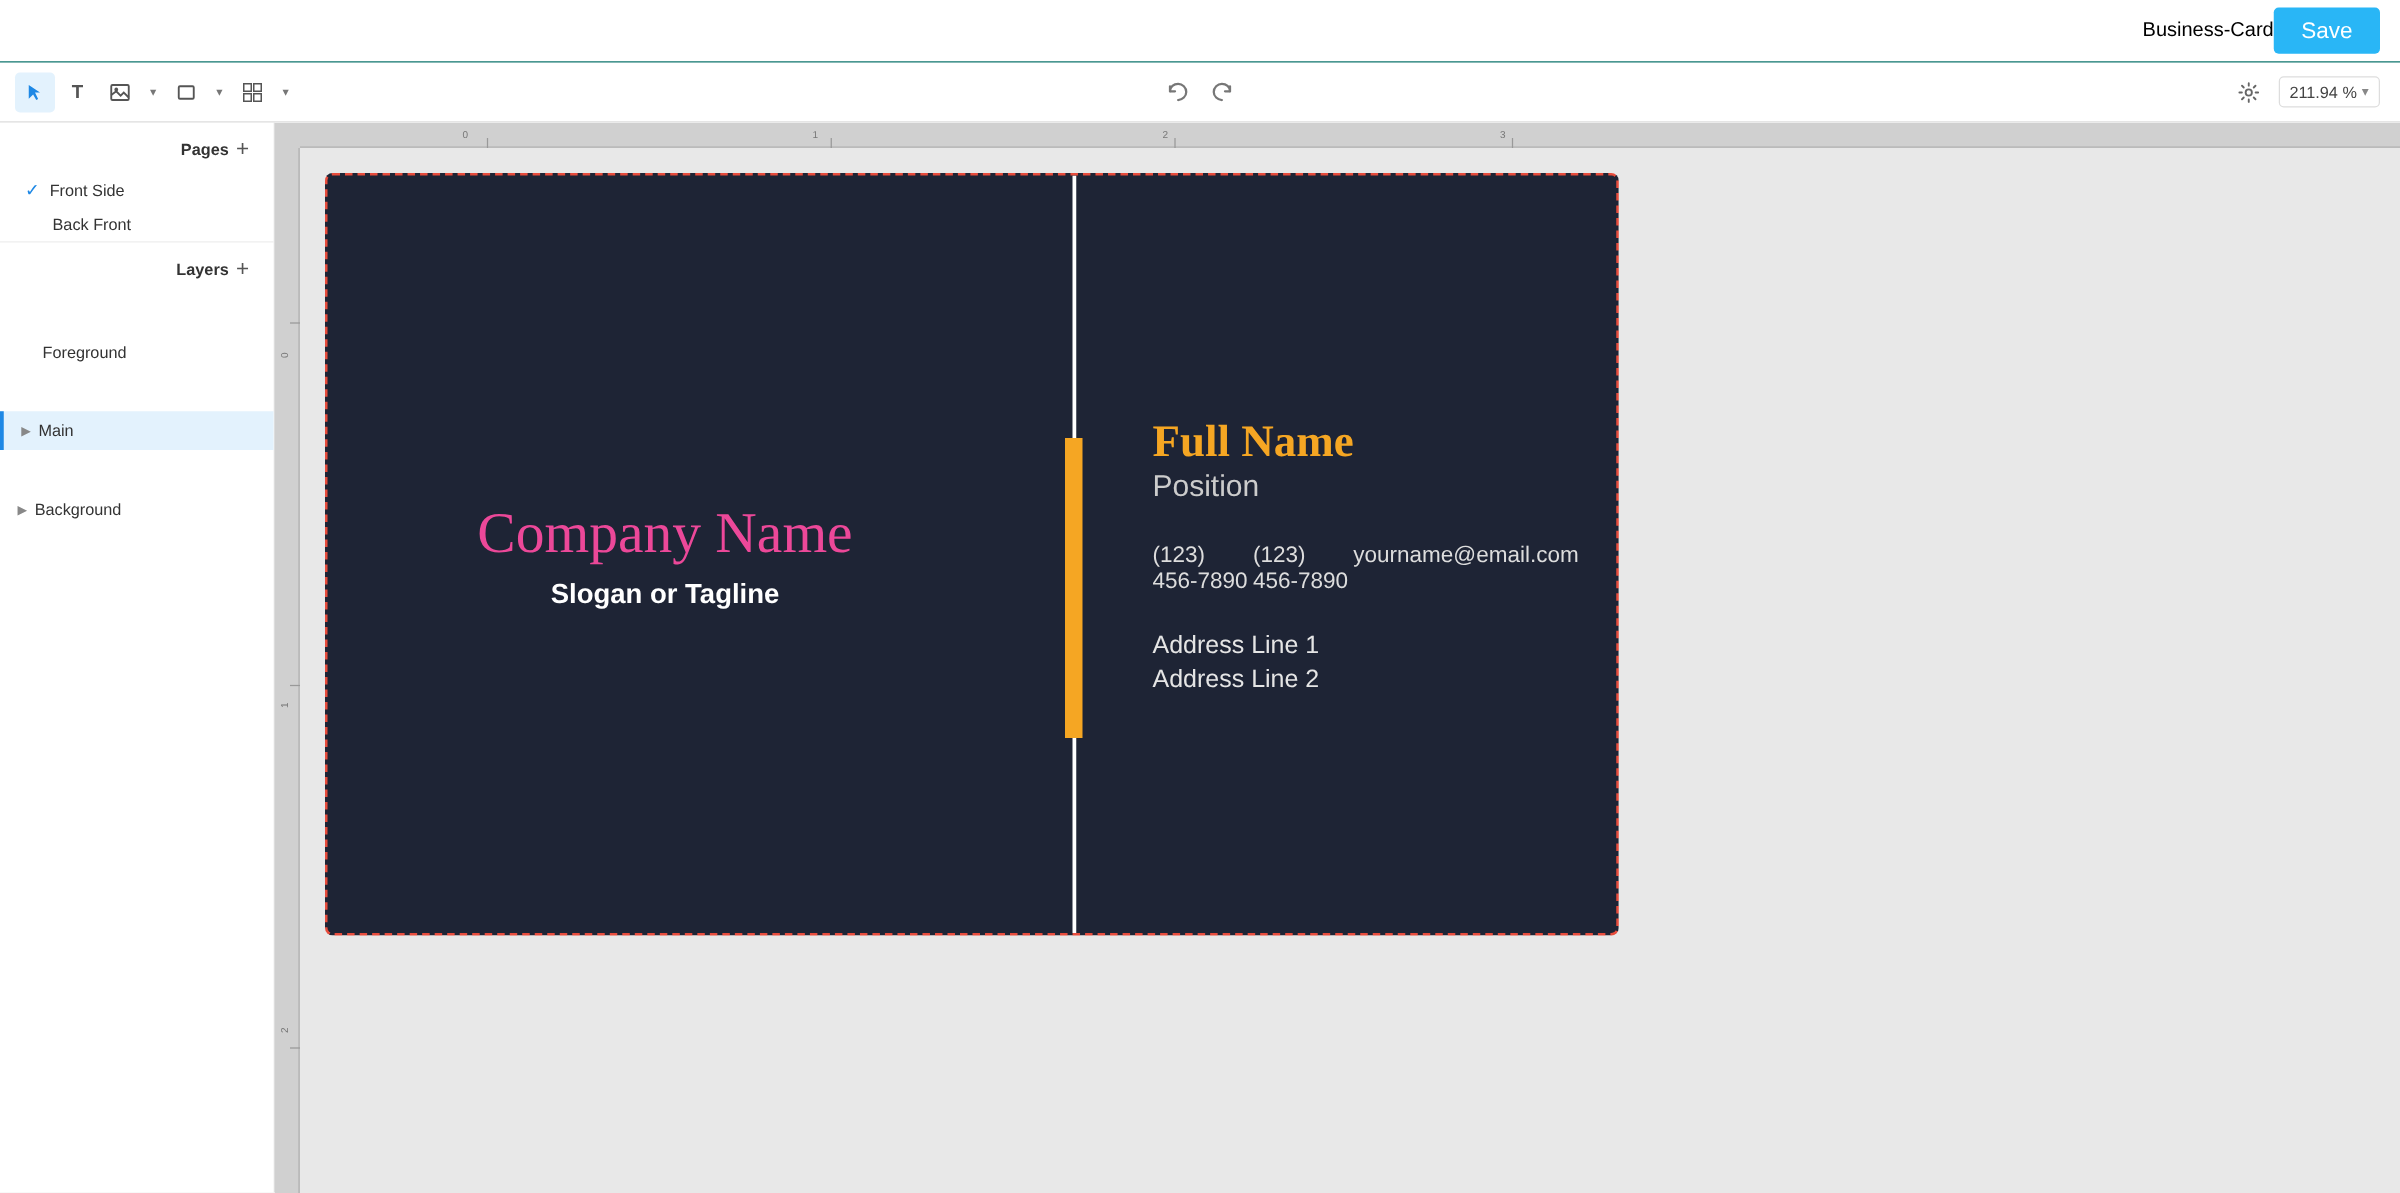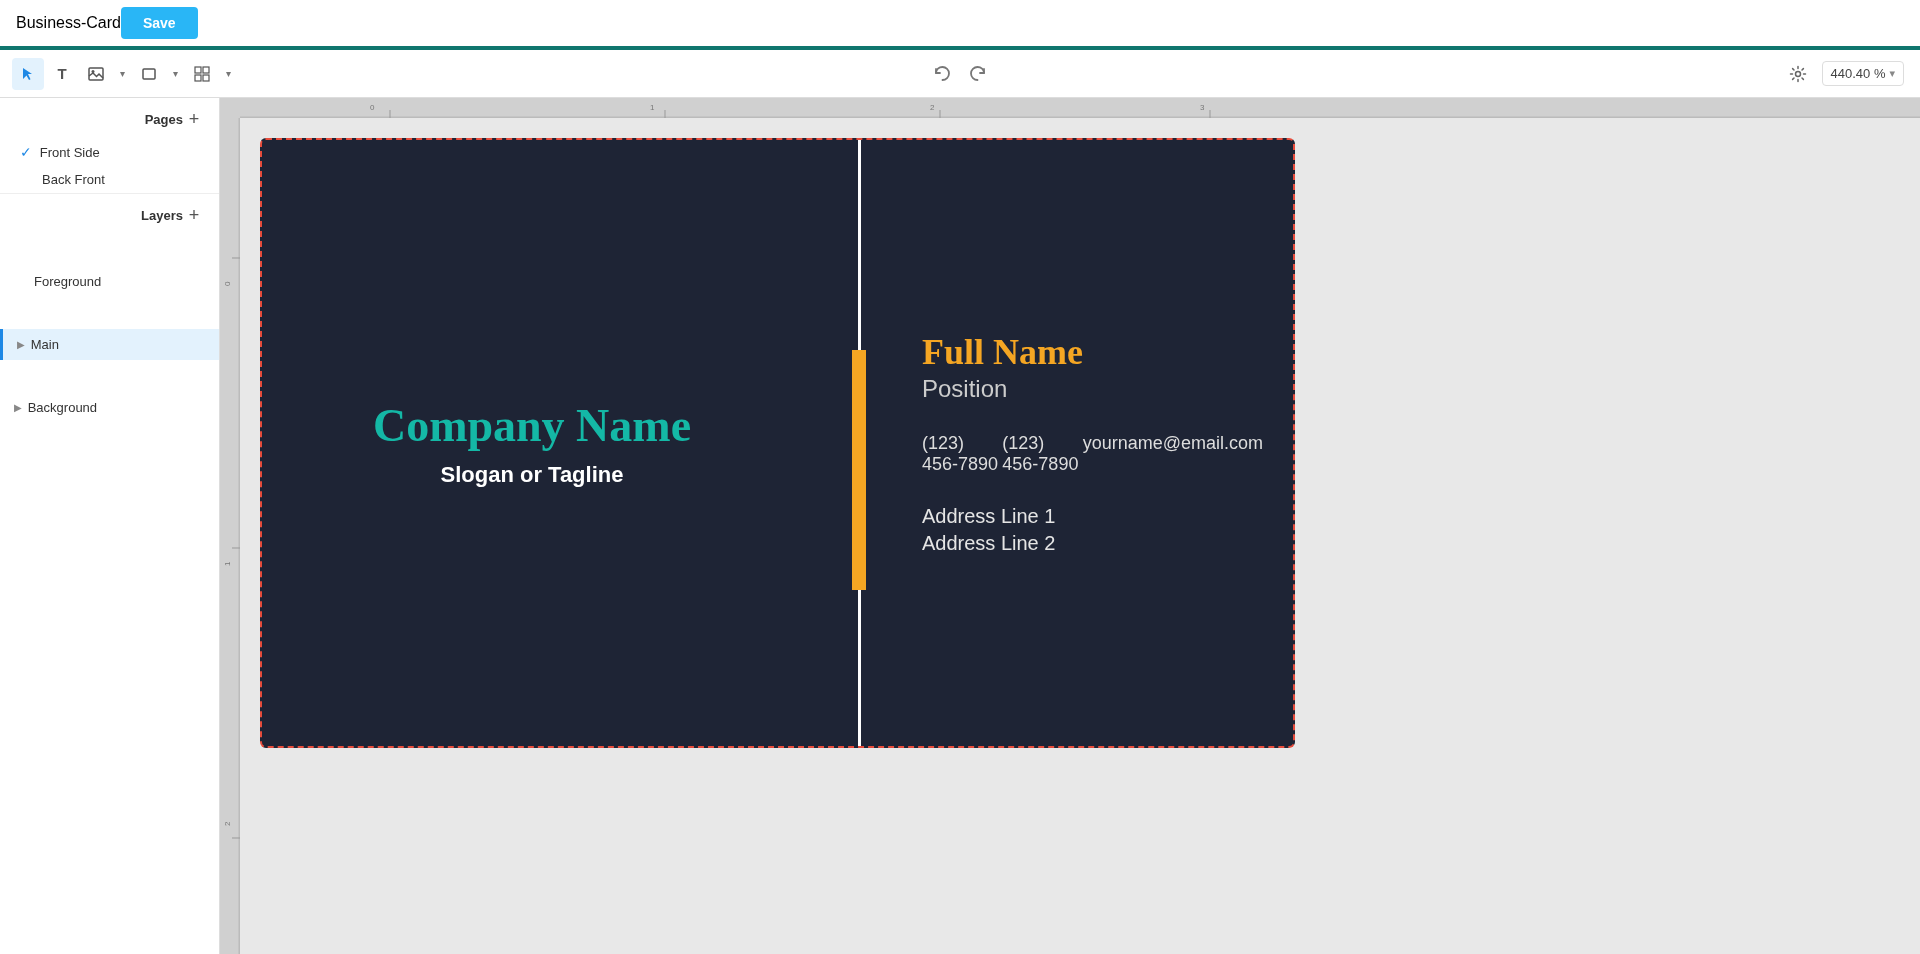--- a/index.html
+++ b/index.html
@@ -2,37 +2,37 @@
 <html><head>
   <meta charset="utf-8">
   <style>
     * { box-sizing: border-box; margin: 0; padding: 0; }
     body { font-family: -apple-system, BlinkMacSystemFont, 'Segoe UI', sans-serif; background: #f0f0f0; width: 1920px; height: 954px; overflow: hidden; }
 
     
     #top-bar {
       height: 50px;
       background: #fff;
-      border-bottom: 4px solid #0f766e;
+      border-bottom: 1px solid #0f766e;
       display: flex;
       align-items: center;
-      justify-content: flex-start;
+      justify-content: flex-end;
       padding: 0 16px;
       position: fixed;
       top: 0; left: 0; right: 0;
       z-index: 100;
     }
     #save-button {
       background: #29b6f6;
       color: #fff;
       border: none;
       border-radius: 4px;
       padding: 8px 22px;
-      font-size: 14px;
-      font-weight: 700;
+      font-size: 18px;
+      font-weight: 400;
       cursor: pointer;
     }
 
     
     #toolbar {
       position: fixed;
       top: 50px;
       left: 0;
       right: 0;
       height: 48px;
@@ -209,22 +209,22 @@
       left: 0; top: 0; bottom: 0;
       width: 540px;
       display: flex;
       flex-direction: column;
       align-items: center;
       justify-content: center;
     }
 
     .company-name {
       font-size: 46px;
-      font-weight: 700;
-      color: #14b8a6;
+      font-weight: 400;
+      color: #ec4899;
       font-family: Georgia, serif;
       text-align: center;
     }
 
     .slogan {
       font-size: 22px;
       font-weight: 600;
       color: #ffffff;
       margin-top: 10px;
       text-align: right;
@@ -375,21 +375,21 @@
   </div>
 
   <div id="toolbar-right">
     <button class="toolbar-btn" title="Settings">
       <svg width="18" height="18" viewBox="0 0 18 18" fill="none">
         <circle cx="9" cy="9" r="2.5" stroke="#666" stroke-width="1.5" fill="none"></circle>
         <path d="M9 1.5 L9 3.5 M9 14.5 L9 16.5 M1.5 9 L3.5 9 M14.5 9 L16.5 9 M3.6 3.6 L5 5 M13 13 L14.4 14.4 M14.4 3.6 L13 5 M5 13 L3.6 14.4" stroke="#666" stroke-width="1.5" stroke-linecap="round"></path>
       </svg>
     </button>
     <div class="zoom-display">
-      <span>440.40 %</span>
+      <span>211.94 %</span>
       <span style="font-size:11px;color:#888;">▾</span>
     </div>
   </div>
 </div>
 
 <div id="main-layout">
 
   <div id="sidebar">
 
     <div class="section-header">

